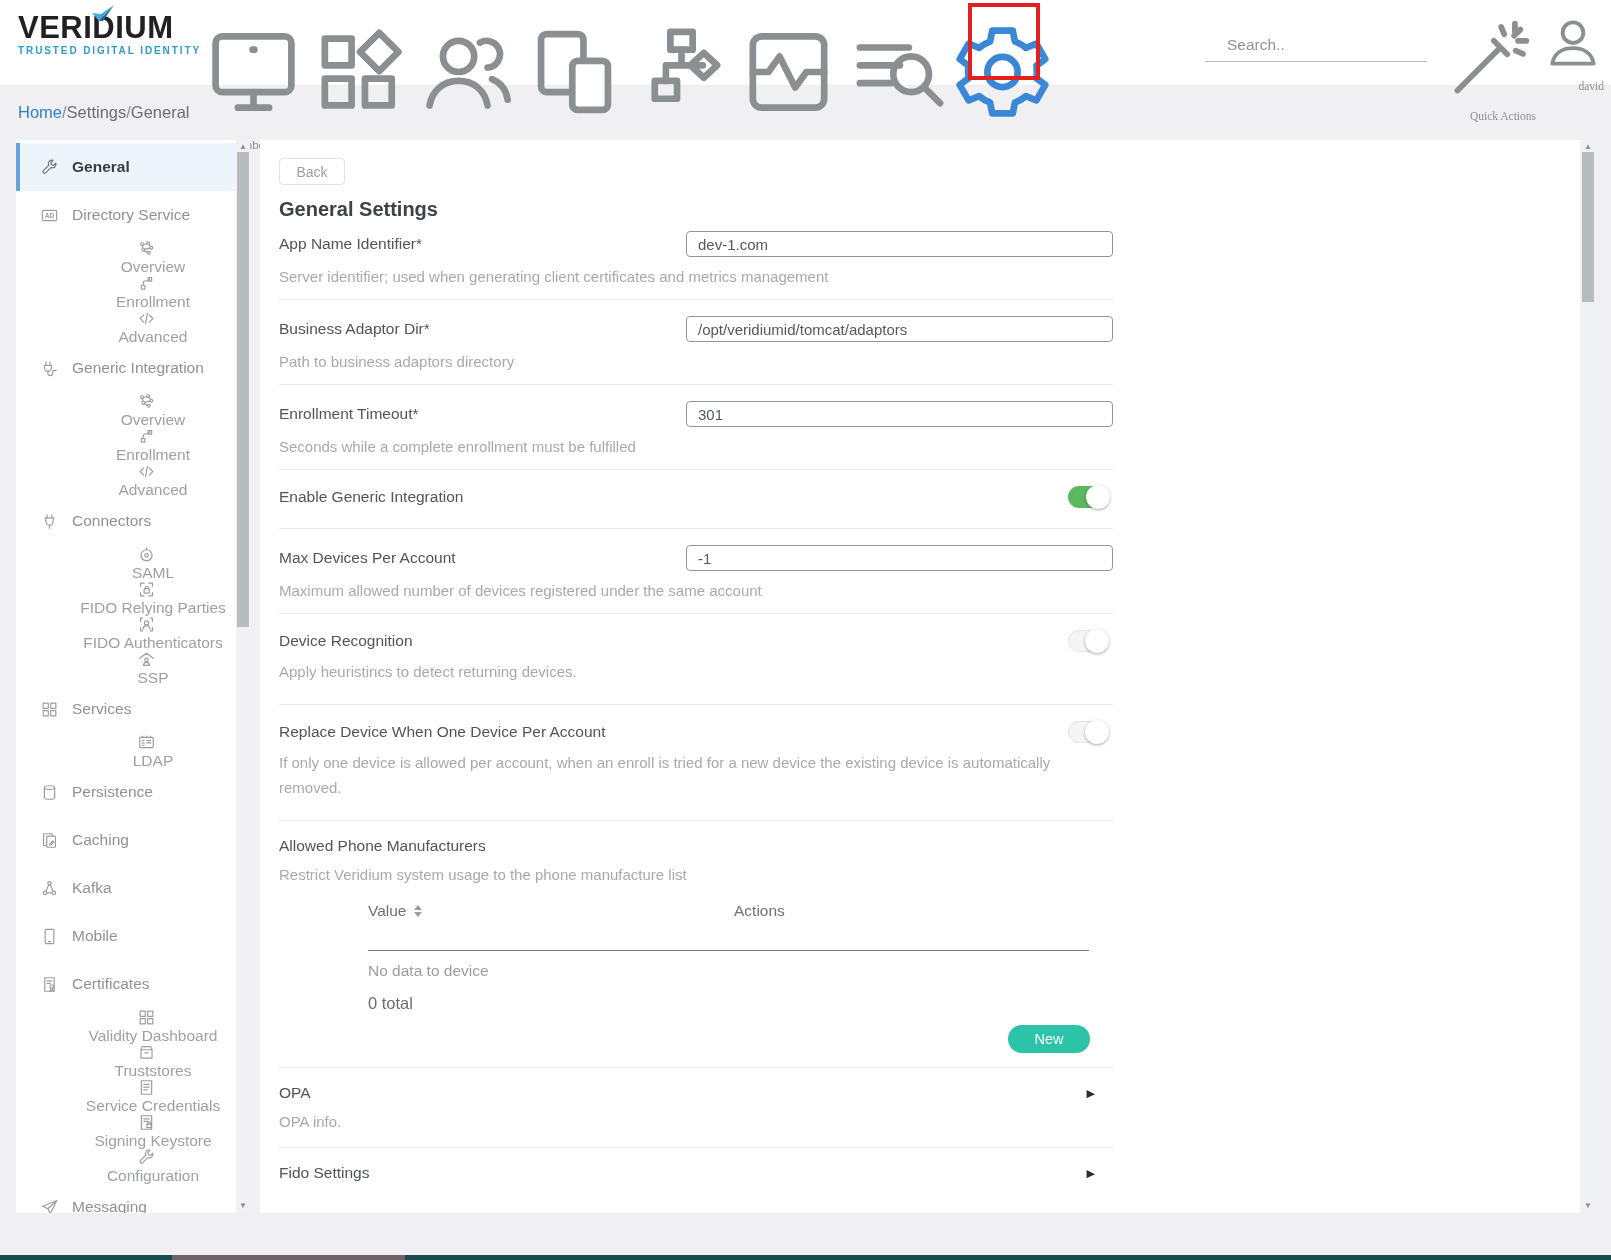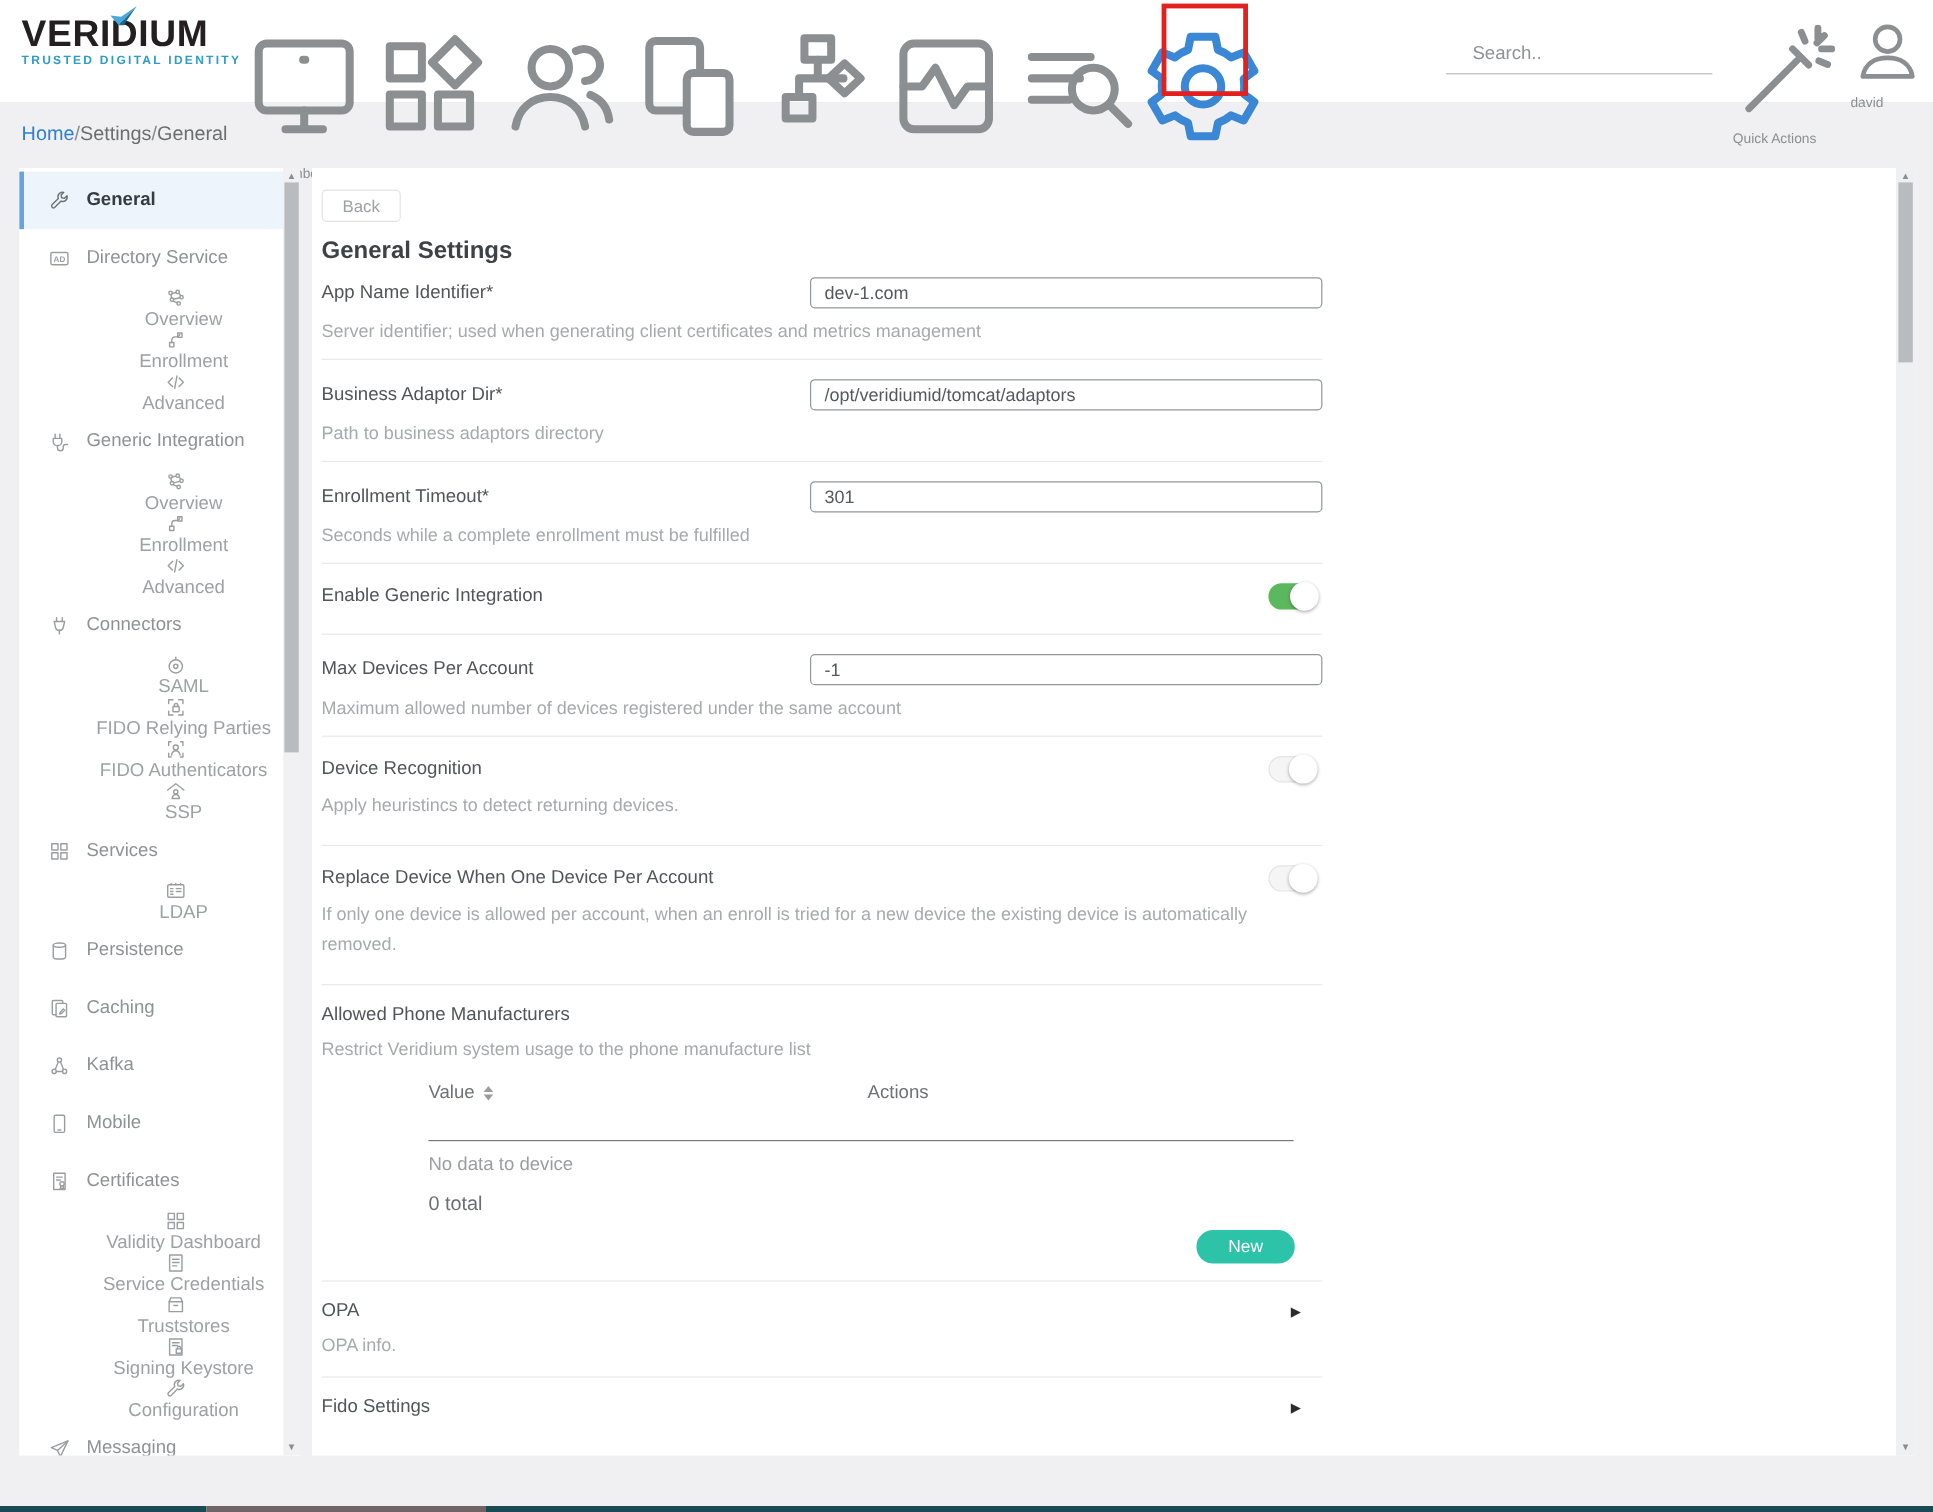--- a/index.html
+++ b/index.html
@@ -43,21 +43,21 @@
   .search-wrap {
     position:absolute; left:1205px; top:28px; width:222px; height:34px;
     border-bottom:1px solid #b9bcbe; display:flex; align-items:center; gap:16px;
   }
   .search-wrap .sicon { width:20px; height:20px; color:#6d7073; margin-left:6px; }
   .search-input {
     border:none; outline:none; background:transparent; flex:1;
     font-family:"Liberation Sans",sans-serif; font-size:15.5px; color:#6d7073;
   }
   .search-input::placeholder { color:#8f9396; }
-  .top-right-item { position:absolute; top:12px; text-align:left; cursor:pointer; }
+  .top-right-item { position:absolute; top:12px; text-align:right; cursor:pointer;font-family:Liberation Serif, serif; }
   .top-right-item .nicon { width:30px; height:30px; margin:0 auto; color:#8b8f92; }
   .top-right-item .nlabel { margin-top:6px; font-size:11.5px; color:#8b8f92; }
   .qa { left:1444px; width:92px; }
   .usr { left:1542px; width:62px; }
 
   
   .crumbbar { position:absolute; left:0; top:86px; width:1611px; height:54px; }
   .crumbs {
     position:absolute; left:18px; top:17px; font-size:16.5px; color:#6b6e71;
     display:flex; gap:0;
@@ -92,21 +92,21 @@
   }
   .side-scroll .thumb {
     position:absolute; left:1px; top:12px; width:12px; height:475px; background:#b9bcbe;
   }
   .scroll-arrow { position:absolute; left:0; width:14px; text-align:center;
     font-size:8px; color:#8b8e91; line-height:10px; }
 
   
   .main {
     position:absolute; left:260px; top:140px; width:1336px; height:1073px;
-    background:#ffffff; overflow:hidden; padding:18px 0 0 8px;
+    background:#ffffff; overflow:hidden; padding:18px 0 0 19px;
   }
   .back-btn {
     width:66px; height:27px; background:#fff; border:1px solid #e3e3e5;
     border-radius:4px; color:#9aa0a4; font-size:14px; cursor:pointer;
     font-family:"Liberation Sans",sans-serif;
   }
   .page-title { margin-top:13px; font-size:20px; font-weight:bold; color:#3d4247; }
   .rows { width:834px; margin-top:4px; }
   .row { border-bottom:1px solid #e9e9eb; padding:16px 0 10px; }
   .row.first { padding-top:6px; }
@@ -504,34 +504,34 @@
           <rect x="13.5" y="4" width="6.5" height="6.5"></rect>
           <rect x="4" y="13.5" width="6.5" height="6.5"></rect>
           <rect x="13.5" y="13.5" width="6.5" height="6.5"></rect>
         </svg>
       </span>
     <span>Validity Dashboard</span>
   </div>
   <div class="side-item lvl2">
     <span class="icn">
         <svg viewBox="0 0 24 24" width="100%" height="100%" fill="none" stroke="currentColor" stroke-width="1.5" stroke-linecap="round" stroke-linejoin="round">
+          <path d="M5 8.5l1.8-4h10.4L19 8.5V19H5z"></path>
+          <path d="M5 8.5h14M10 12.5h4"></path>
+        </svg>
+      </span>
+    <span>Truststores</span>
+  </div>
+  <div class="side-item lvl2">
+    <span class="icn">
+        <svg viewBox="0 0 24 24" width="100%" height="100%" fill="none" stroke="currentColor" stroke-width="1.5" stroke-linecap="round" stroke-linejoin="round">
           <rect x="5.5" y="3.5" width="13" height="17"></rect>
           <path d="M8.5 8h7M8.5 11.5h7M8.5 15h4.5"></path>
         </svg>
       </span>
     <span>Service Credentials</span>
-  </div>
-  <div class="side-item lvl2">
-    <span class="icn">
-        <svg viewBox="0 0 24 24" width="100%" height="100%" fill="none" stroke="currentColor" stroke-width="1.5" stroke-linecap="round" stroke-linejoin="round">
-          <path d="M5 8.5l1.8-4h10.4L19 8.5V19H5z"></path>
-          <path d="M5 8.5h14M10 12.5h4"></path>
-        </svg>
-      </span>
-    <span>Truststores</span>
   </div>
   <div class="side-item lvl2">
     <span class="icn">
         <svg viewBox="0 0 24 24" width="100%" height="100%" fill="none" stroke="currentColor" stroke-width="1.5" stroke-linecap="round" stroke-linejoin="round">
           <rect x="5.5" y="3.5" width="13" height="17"></rect>
           <path d="M8.5 7.5h7M8.5 10.5h5"></path>
           <rect x="12.5" y="14" width="5.5" height="4.5"></rect>
           <path d="M13.7 14v-1.2a1.6 1.6 0 0 1 3.2 0V14"></path>
         </svg>
       </span>

